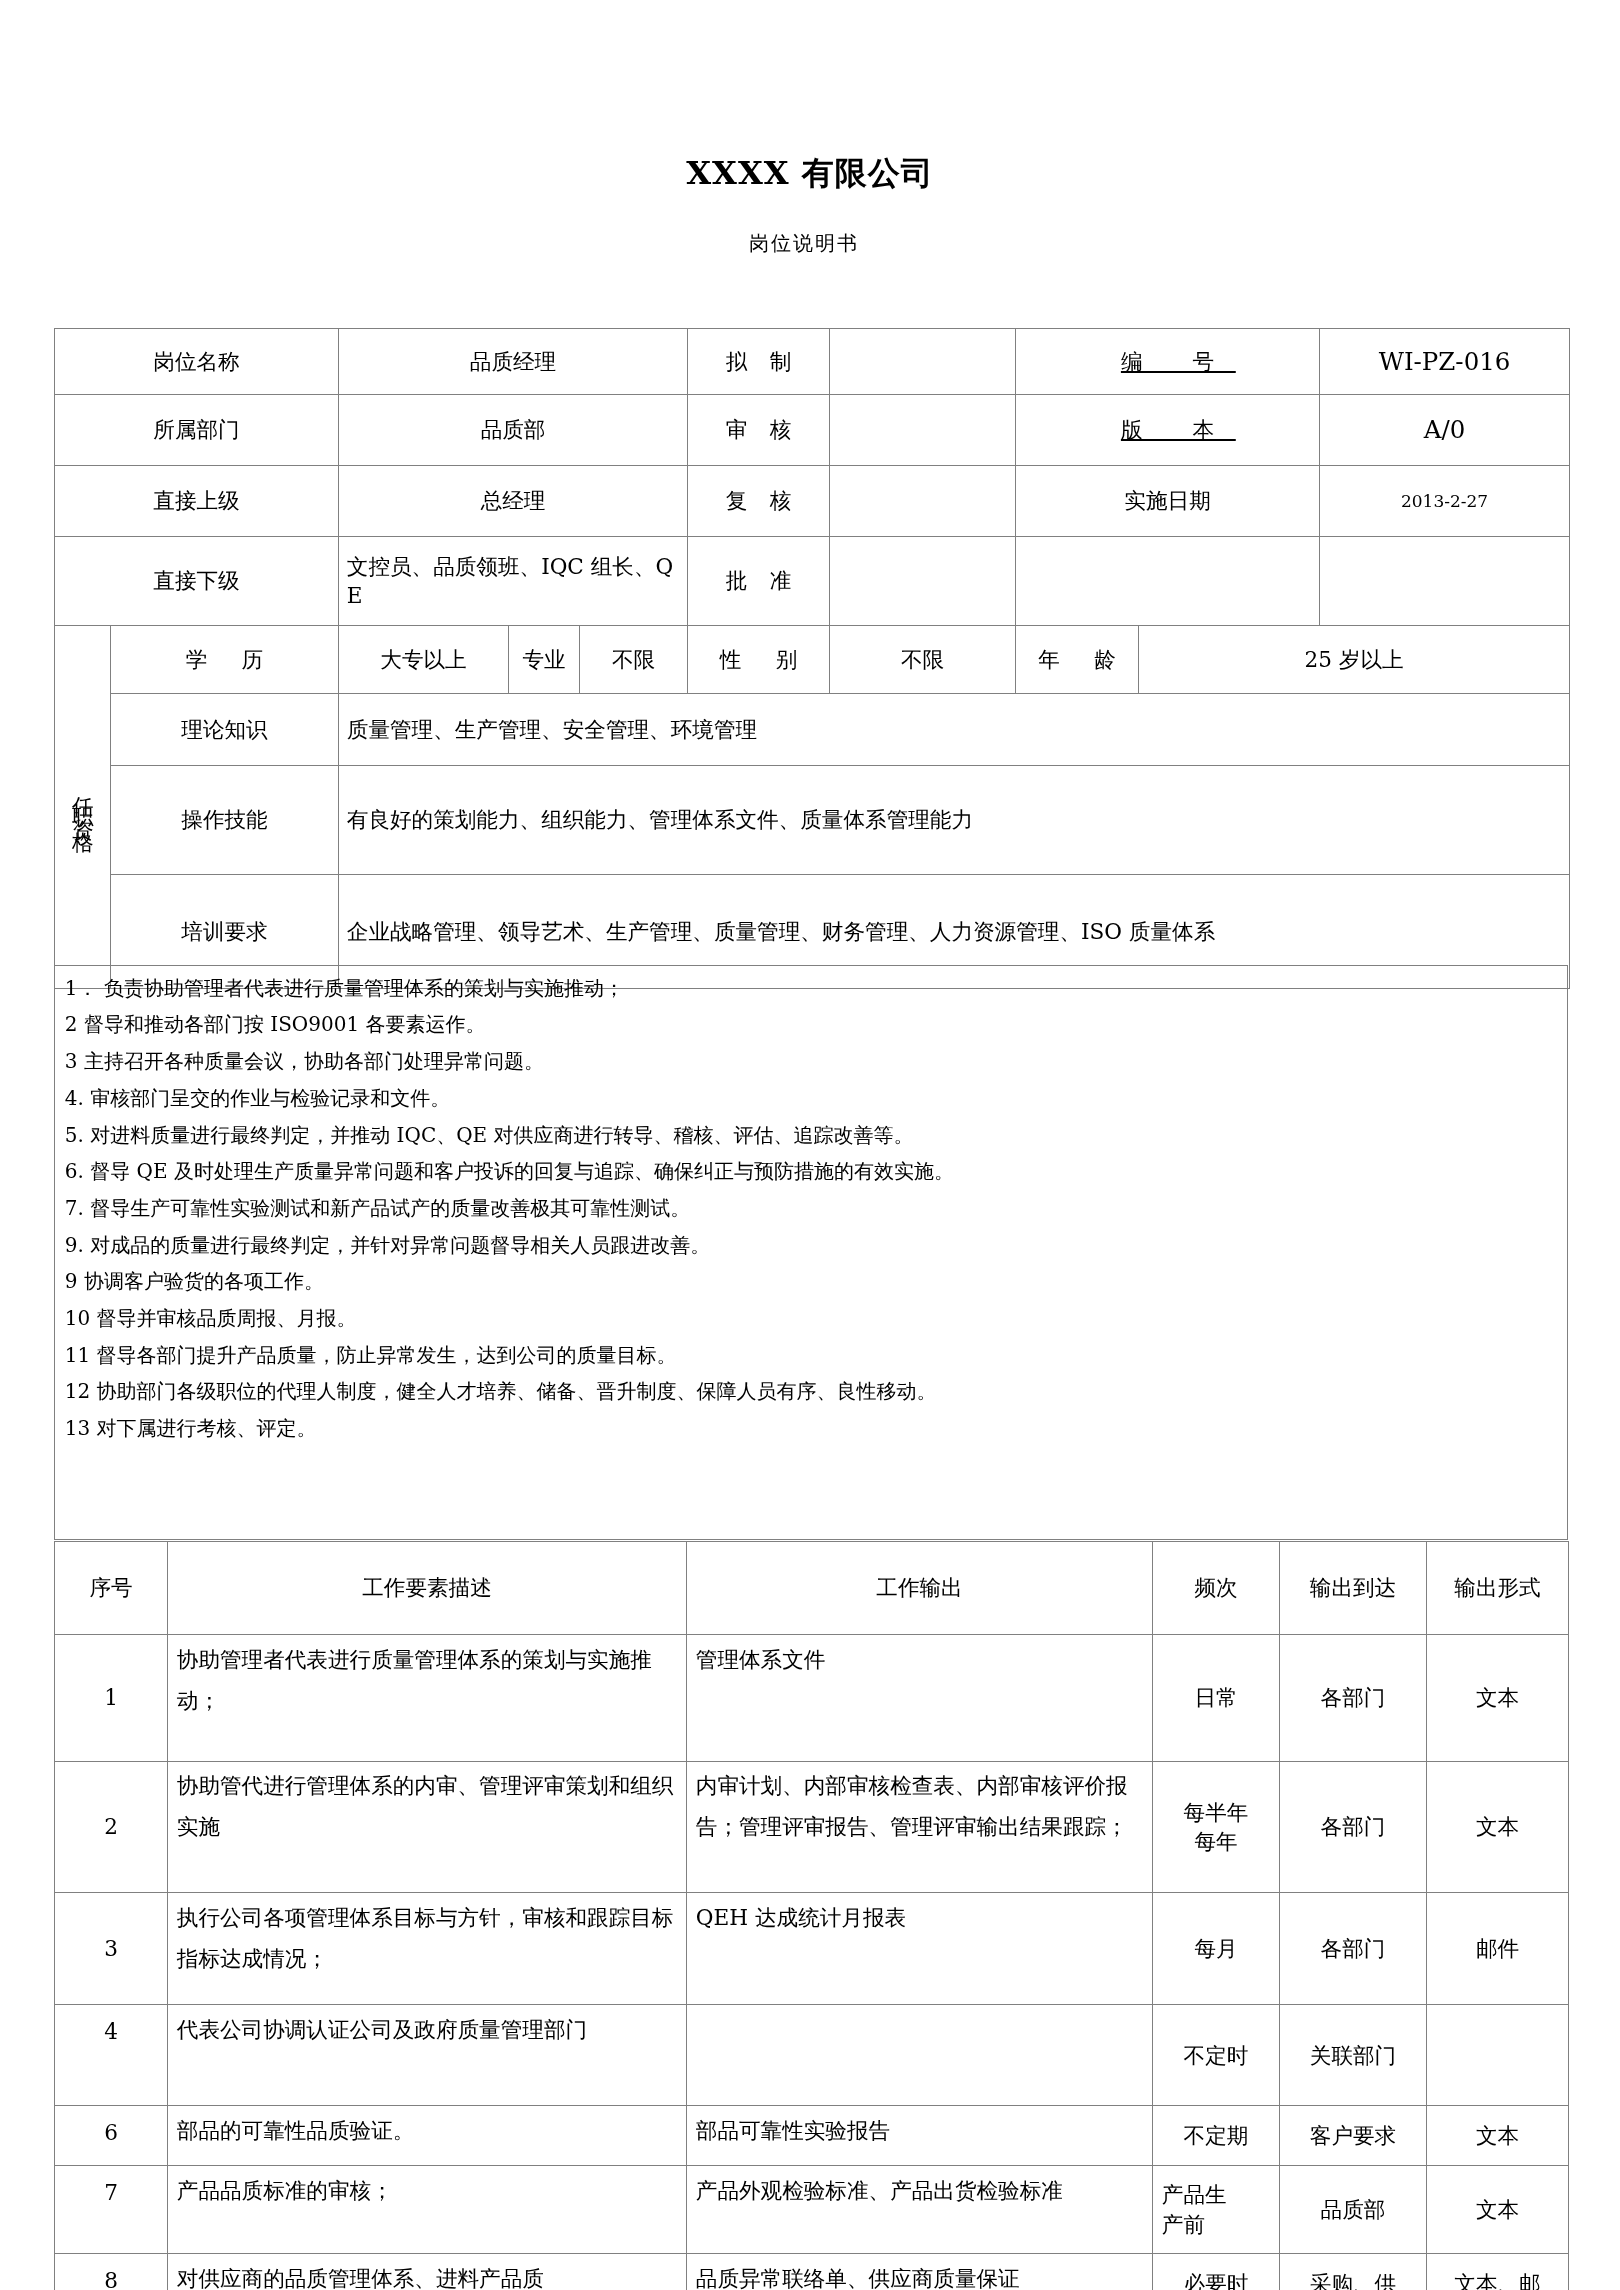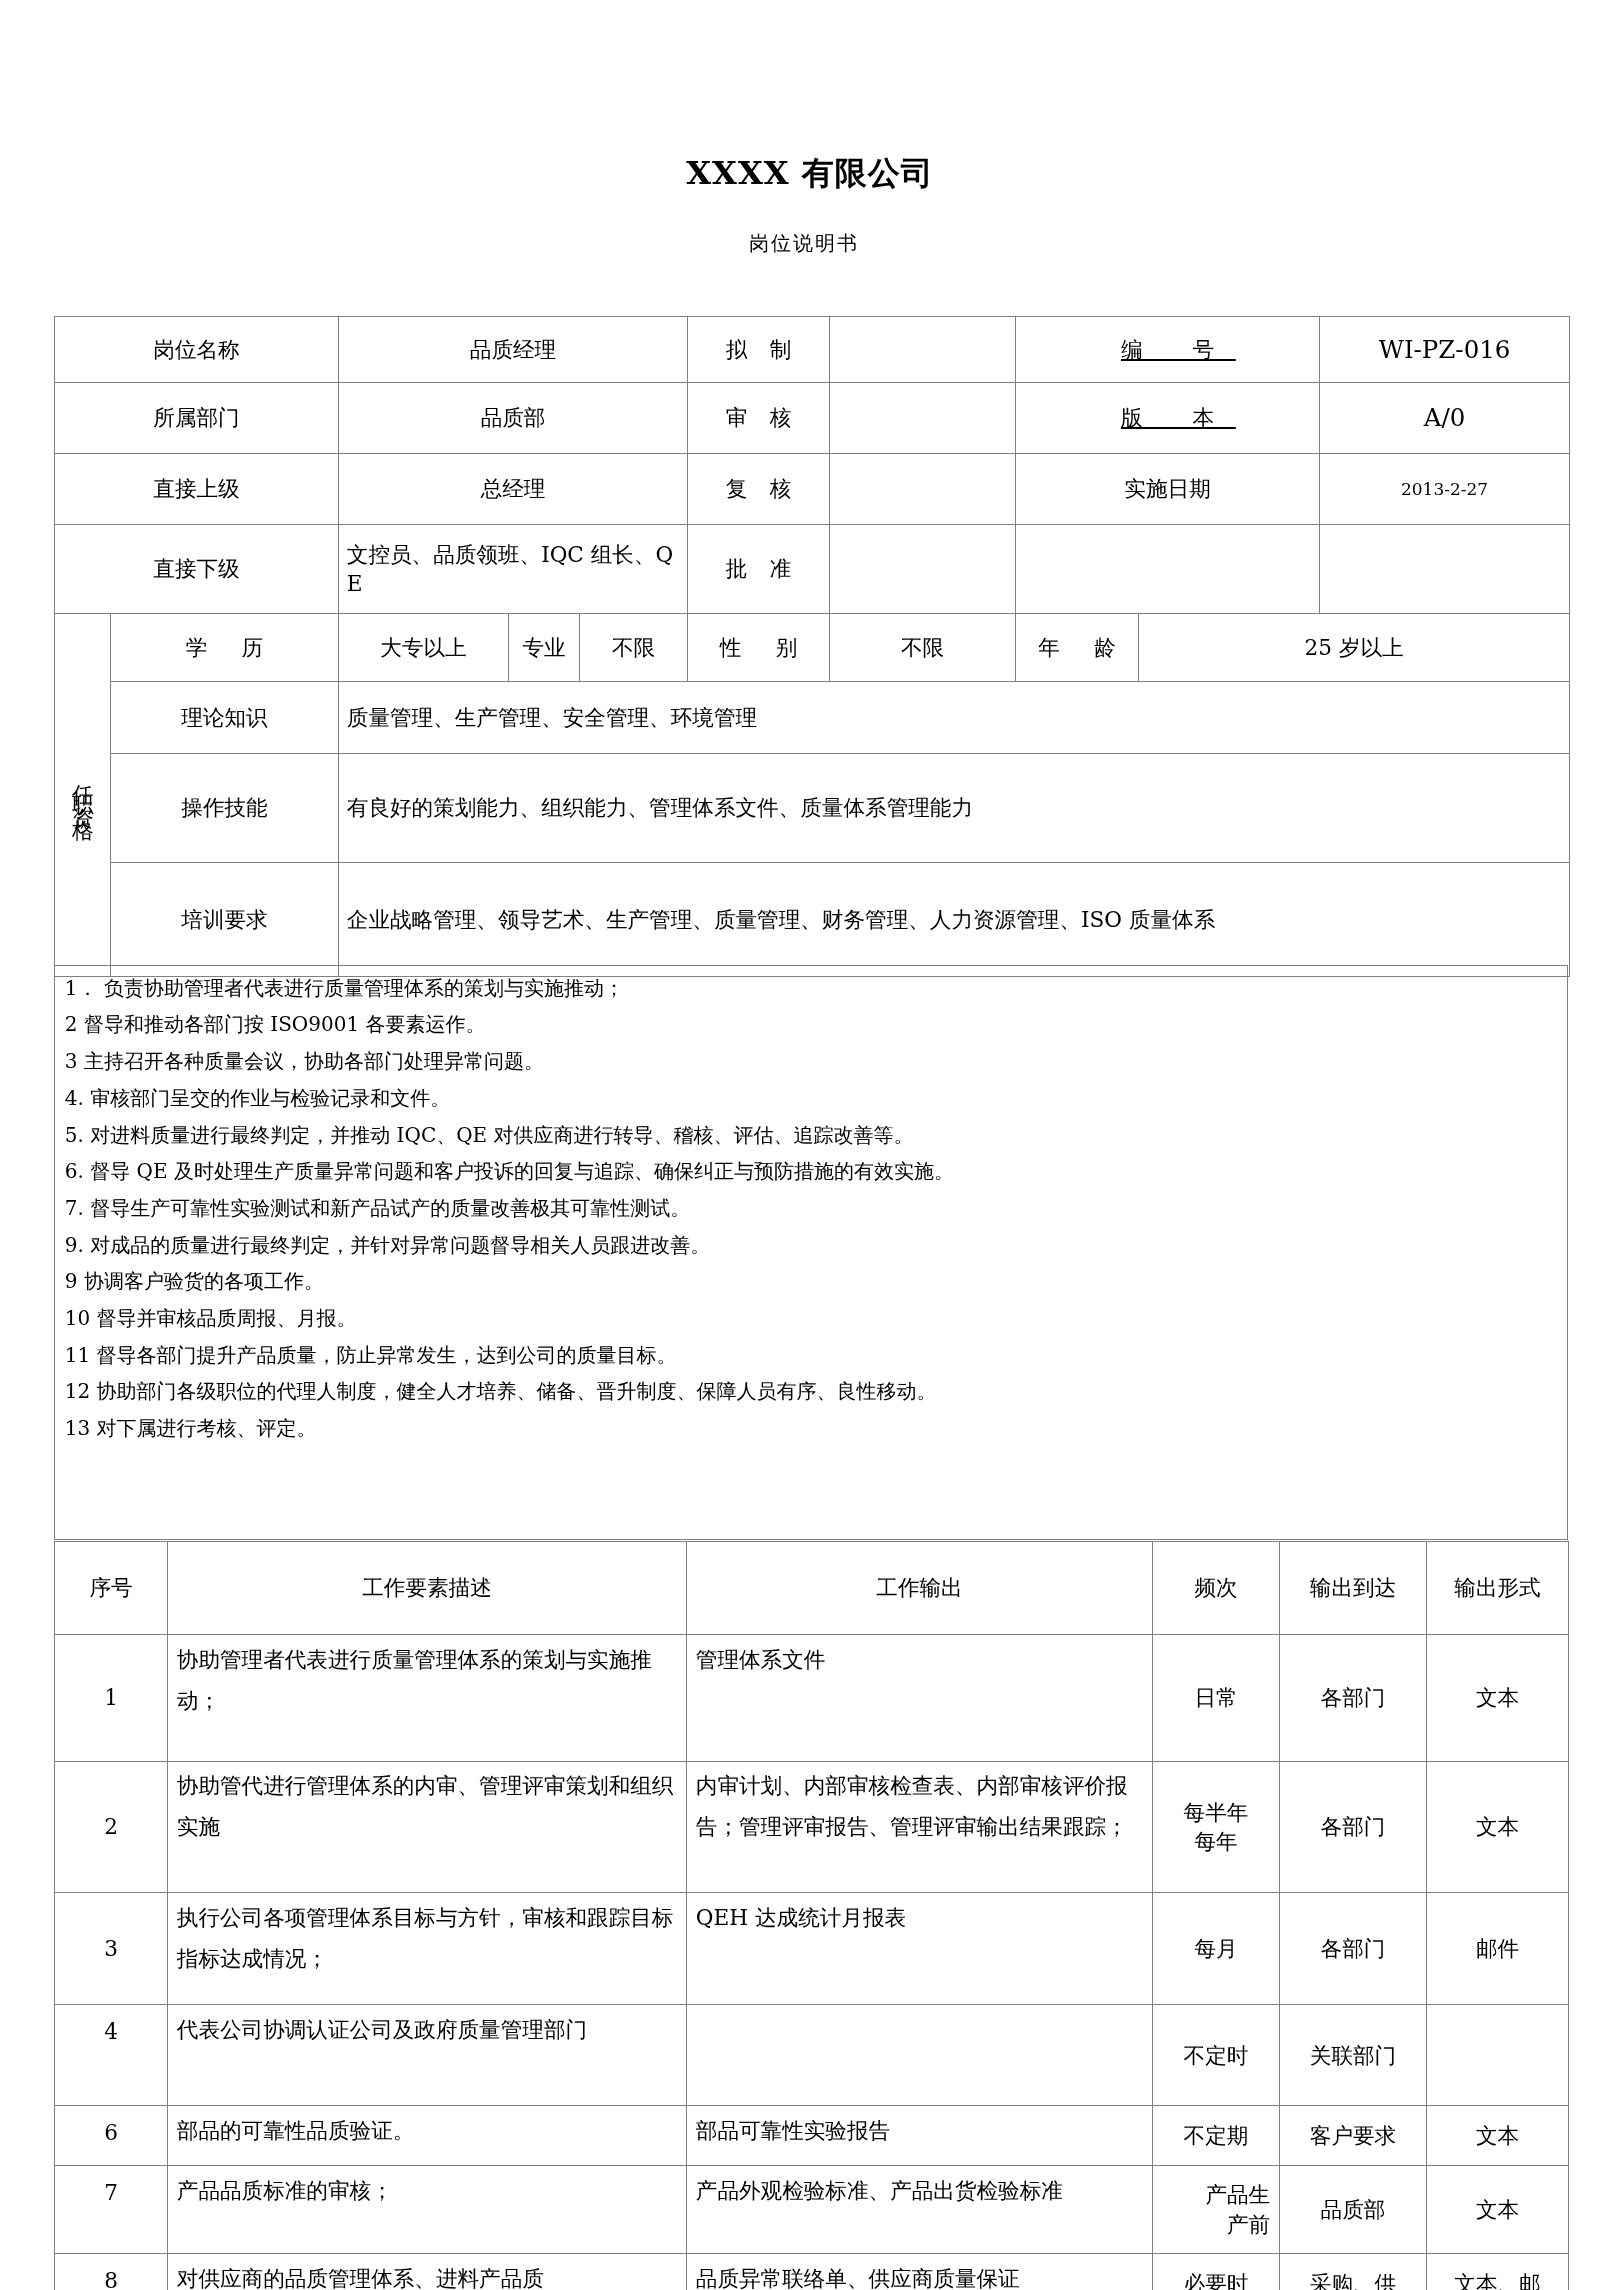--- a/index.html
+++ b/index.html
@@ -64,21 +64,21 @@
     writing-mode: vertical-rl;
     text-orientation: upright;
     letter-spacing: 11.8px;
     margin: 0 auto;
     line-height: 1;
     display: inline-block;
   }
   .vert-wrap { text-align: center; }
 
   
-  #tbl-top { left: 54px; top: 316px; width: 1514px; padding-left: 24px; }
+  #tbl-top { left: 54px; top: 328px; width: 1514px; padding-left: 24px; }
 
   
   #tbl-duties { left: 54px; top: 965px; width: 1514px; }
   #tbl-duties td { padding: 0 0 0 9.8px; vertical-align: top; }
   .duty-line {
     font-size: 20px;
     line-height: 1.0;
     padding: 0;
     margin: 0 0 16.7px 0;
     white-space: nowrap;
@@ -265,21 +265,21 @@
           <td class="l topal">部品的可靠性品质验证。</td>
           <td class="l topal">部品可靠性实验报告</td>
           <td class="c">不定期</td>
           <td class="c">客户要求</td>
           <td class="c">文本</td>
         </tr>
         <tr>
           <td class="numcell" style="height: 78px;">7</td>
           <td class="l topal">产品品质标准的审核；</td>
           <td class="l topal">产品外观检验标准、产品出货检验标准</td>
-          <td class="c" style="white-space: pre-line; line-height: 1.35; text-align: right;">产品生
+          <td class="c" style="white-space: pre-line; line-height: 1.35; text-align: left;">产品生
 产前</td>
           <td class="c">品质部</td>
           <td class="c">文本</td>
         </tr>
         <tr>
           <td class="numcell" style="height: 49px;">8</td>
           <td class="l topal">对供应商的品质管理体系、进料产品质</td>
           <td class="l topal">品质异常联络单、供应商质量保证</td>
           <td class="c">必要时</td>
           <td class="c">采购、供</td>

